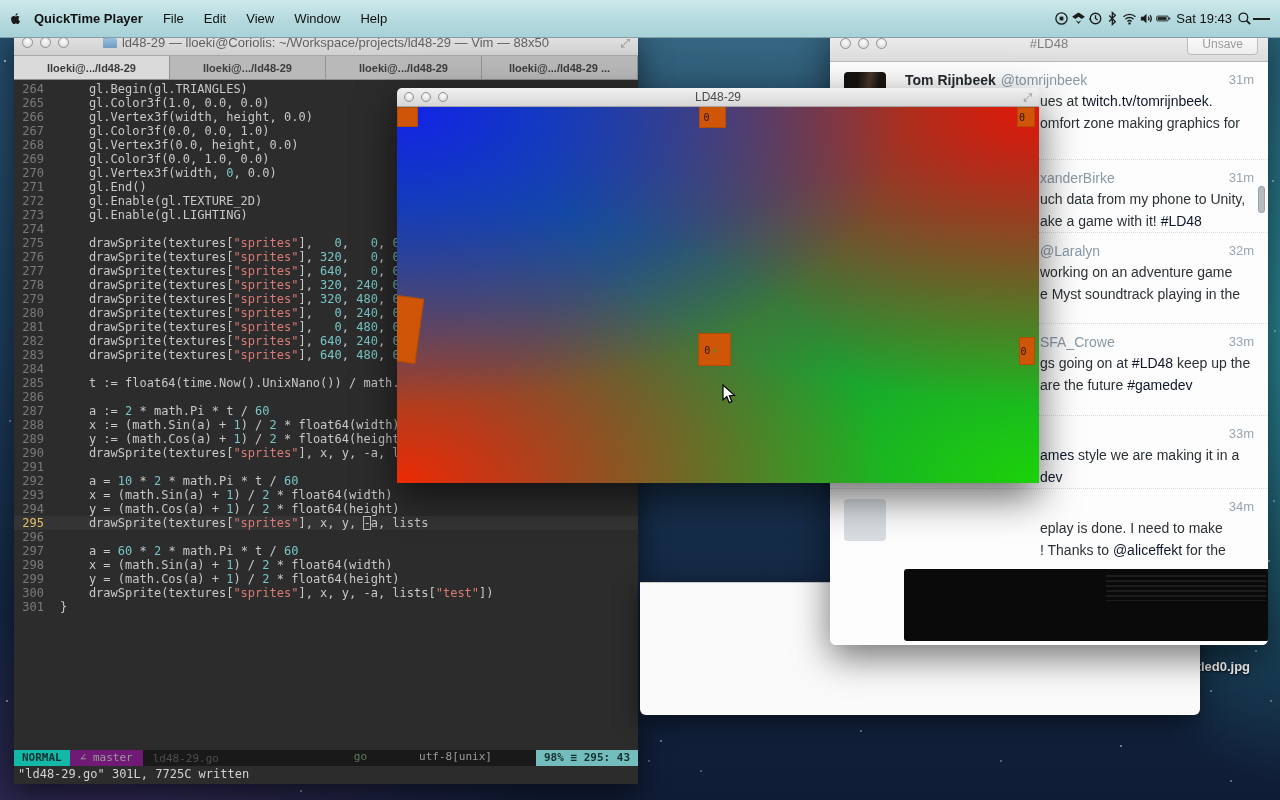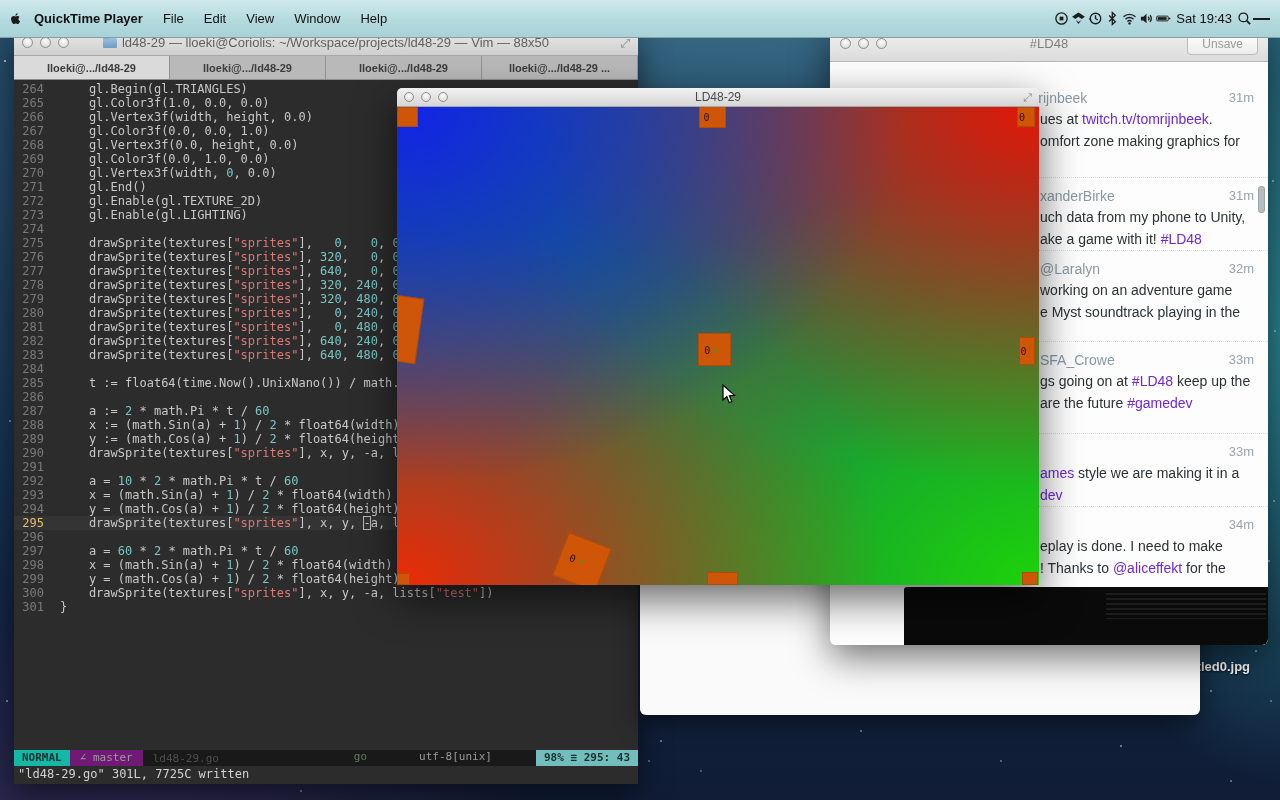--- a/index.html
+++ b/index.html
@@ -87,47 +87,47 @@
     font-size:12px; line-height:17px; padding-left:4px; white-space:pre; }
 
   
   .whitedoc { position:absolute; left:640px; top:582px; width:560px; height:133px; z-index:20;
     background:#fafafa; border-radius:0 0 6px 6px; box-shadow:0 8px 24px rgba(0,0,0,.5);
     border-top:1px solid #c9c9c9; }
 
   
   .twitter { position:absolute; left:830px; top:26px; width:438px; height:619px; z-index:30;
     background:#fdfdfd; border-radius:6px; box-shadow:0 12px 36px rgba(0,0,0,.55);
-    display:flex; flex-direction:column; overflow:hidden;gap:18px; }
+    display:flex; flex-direction:column; overflow:hidden; }
   .tw-titlebar { height:36px; background:linear-gradient(180deg,#f2f2f2,#dcdcdc); border-bottom:1px solid #b9b9b9;
     display:flex; align-items:center; padding:0 10px; position:relative; flex:0 0 auto; }
   .tw-title { position:absolute; left:0; right:0; text-align:center; font-size:13px; color:#7d7d7d; }
   .unsave-btn { margin-left:auto; z-index:1; font-size:12px; color:#9a9a9a; background:linear-gradient(180deg,#fefefe,#ececec);
     border:1px solid #bcbcbc; border-radius:4px; padding:3px 14px; }
   .tw-body { flex:1; position:relative; overflow:hidden; background:#fdfdfd; }
   .tweet { position:relative; padding:10px 14px 0 14px; border-bottom:1px dotted #d8dce0; overflow:hidden; }
   .tweet:nth-child(1){ height:98px; } .tweet:nth-child(2){ height:73px; } .tweet:nth-child(3){ height:91px; }
   .tweet:nth-child(4){ height:92px; } .tweet:nth-child(5){ height:73px; } .tweet:nth-child(6){ height:155px; border-bottom:none; }
   .tw-avatar { position:absolute; left:14px; top:10px; width:42px; height:42px; border-radius:4px; background:#d9dde1; }
   .tw-avatar.dark { background:linear-gradient(100deg,#151210 30%, #4a382a 55%, #191512 75%); }
   .tw-head { height:18px; font-size:14px; color:#8899a6; white-space:nowrap; }
   .tw-head .nm { font-weight:bold; color:#272c30; margin-right:5px; }
   .tw-head.shift { padding-left:196px; }
   .tw-head .tm { float:right; font-size:13px; color:#98a4ae; }
   .tw-line { margin-left:196px; font-size:14px; line-height:22px; color:#2b3135; white-space:nowrap; }
-  .tw-link { color:#6d28d9; }
+  .tw-link { color:#0f172a; }
   .tweet .nm-indent { margin-left:61px; }
   .tw-img { margin:8px 0 0 60px; width:370px; height:72px; background:#0a0a0a; border-radius:3px; position:relative; }
   .tw-img .glyphs { position:absolute; right:8px; top:6px; width:160px; height:26px; opacity:.55;
     background:repeating-linear-gradient(180deg,#2c2c2c 0 2px, #0a0a0a 2px 5px); }
   .tw-scrollbar { position:absolute; right:3px; top:160px; width:7px; height:27px; border-radius:4px;
     background:#b6bbc0; box-shadow:inset 0 0 0 1px rgba(0,0,0,.12); }
 
   
-  .game { position:absolute; left:397px; top:88px; width:642px; height:497px; z-index:40;
+  .game { position:absolute; left:397px; top:88px; width:642px; height:395px; z-index:40;
     border-radius:5px 5px 0 0; box-shadow:0 14px 40px rgba(0,0,0,.6); display:flex; flex-direction:column; }
   .game-titlebar { height:19px; background:linear-gradient(180deg,#f1f1f1,#d6d6d6); border-bottom:1px solid #a6a6a6;
     border-radius:5px 5px 0 0; display:flex; align-items:center; padding:0 7px; position:relative; flex:0 0 auto; }
   .game-titlebar .traffic i { width:10px; height:10px; }
   .game-title { position:absolute; left:0; right:0; text-align:center; font-size:12px; color:#4a4a4a; }
   .game-titlebar .zoomglyph { margin-left:auto; z-index:1; font-size:11px; }
   .game-canvas { flex:1; position:relative; overflow:hidden; background-color:#15705d;
     background-image:
       radial-gradient(farthest-corner at 0% 0%,   rgba(18,32,238,.97) 0%, rgba(18,32,238,0) 56%),
       radial-gradient(farthest-corner at 100% 0%, rgba(238,18,2,.95) 0%, rgba(238,18,2,0) 56%),

